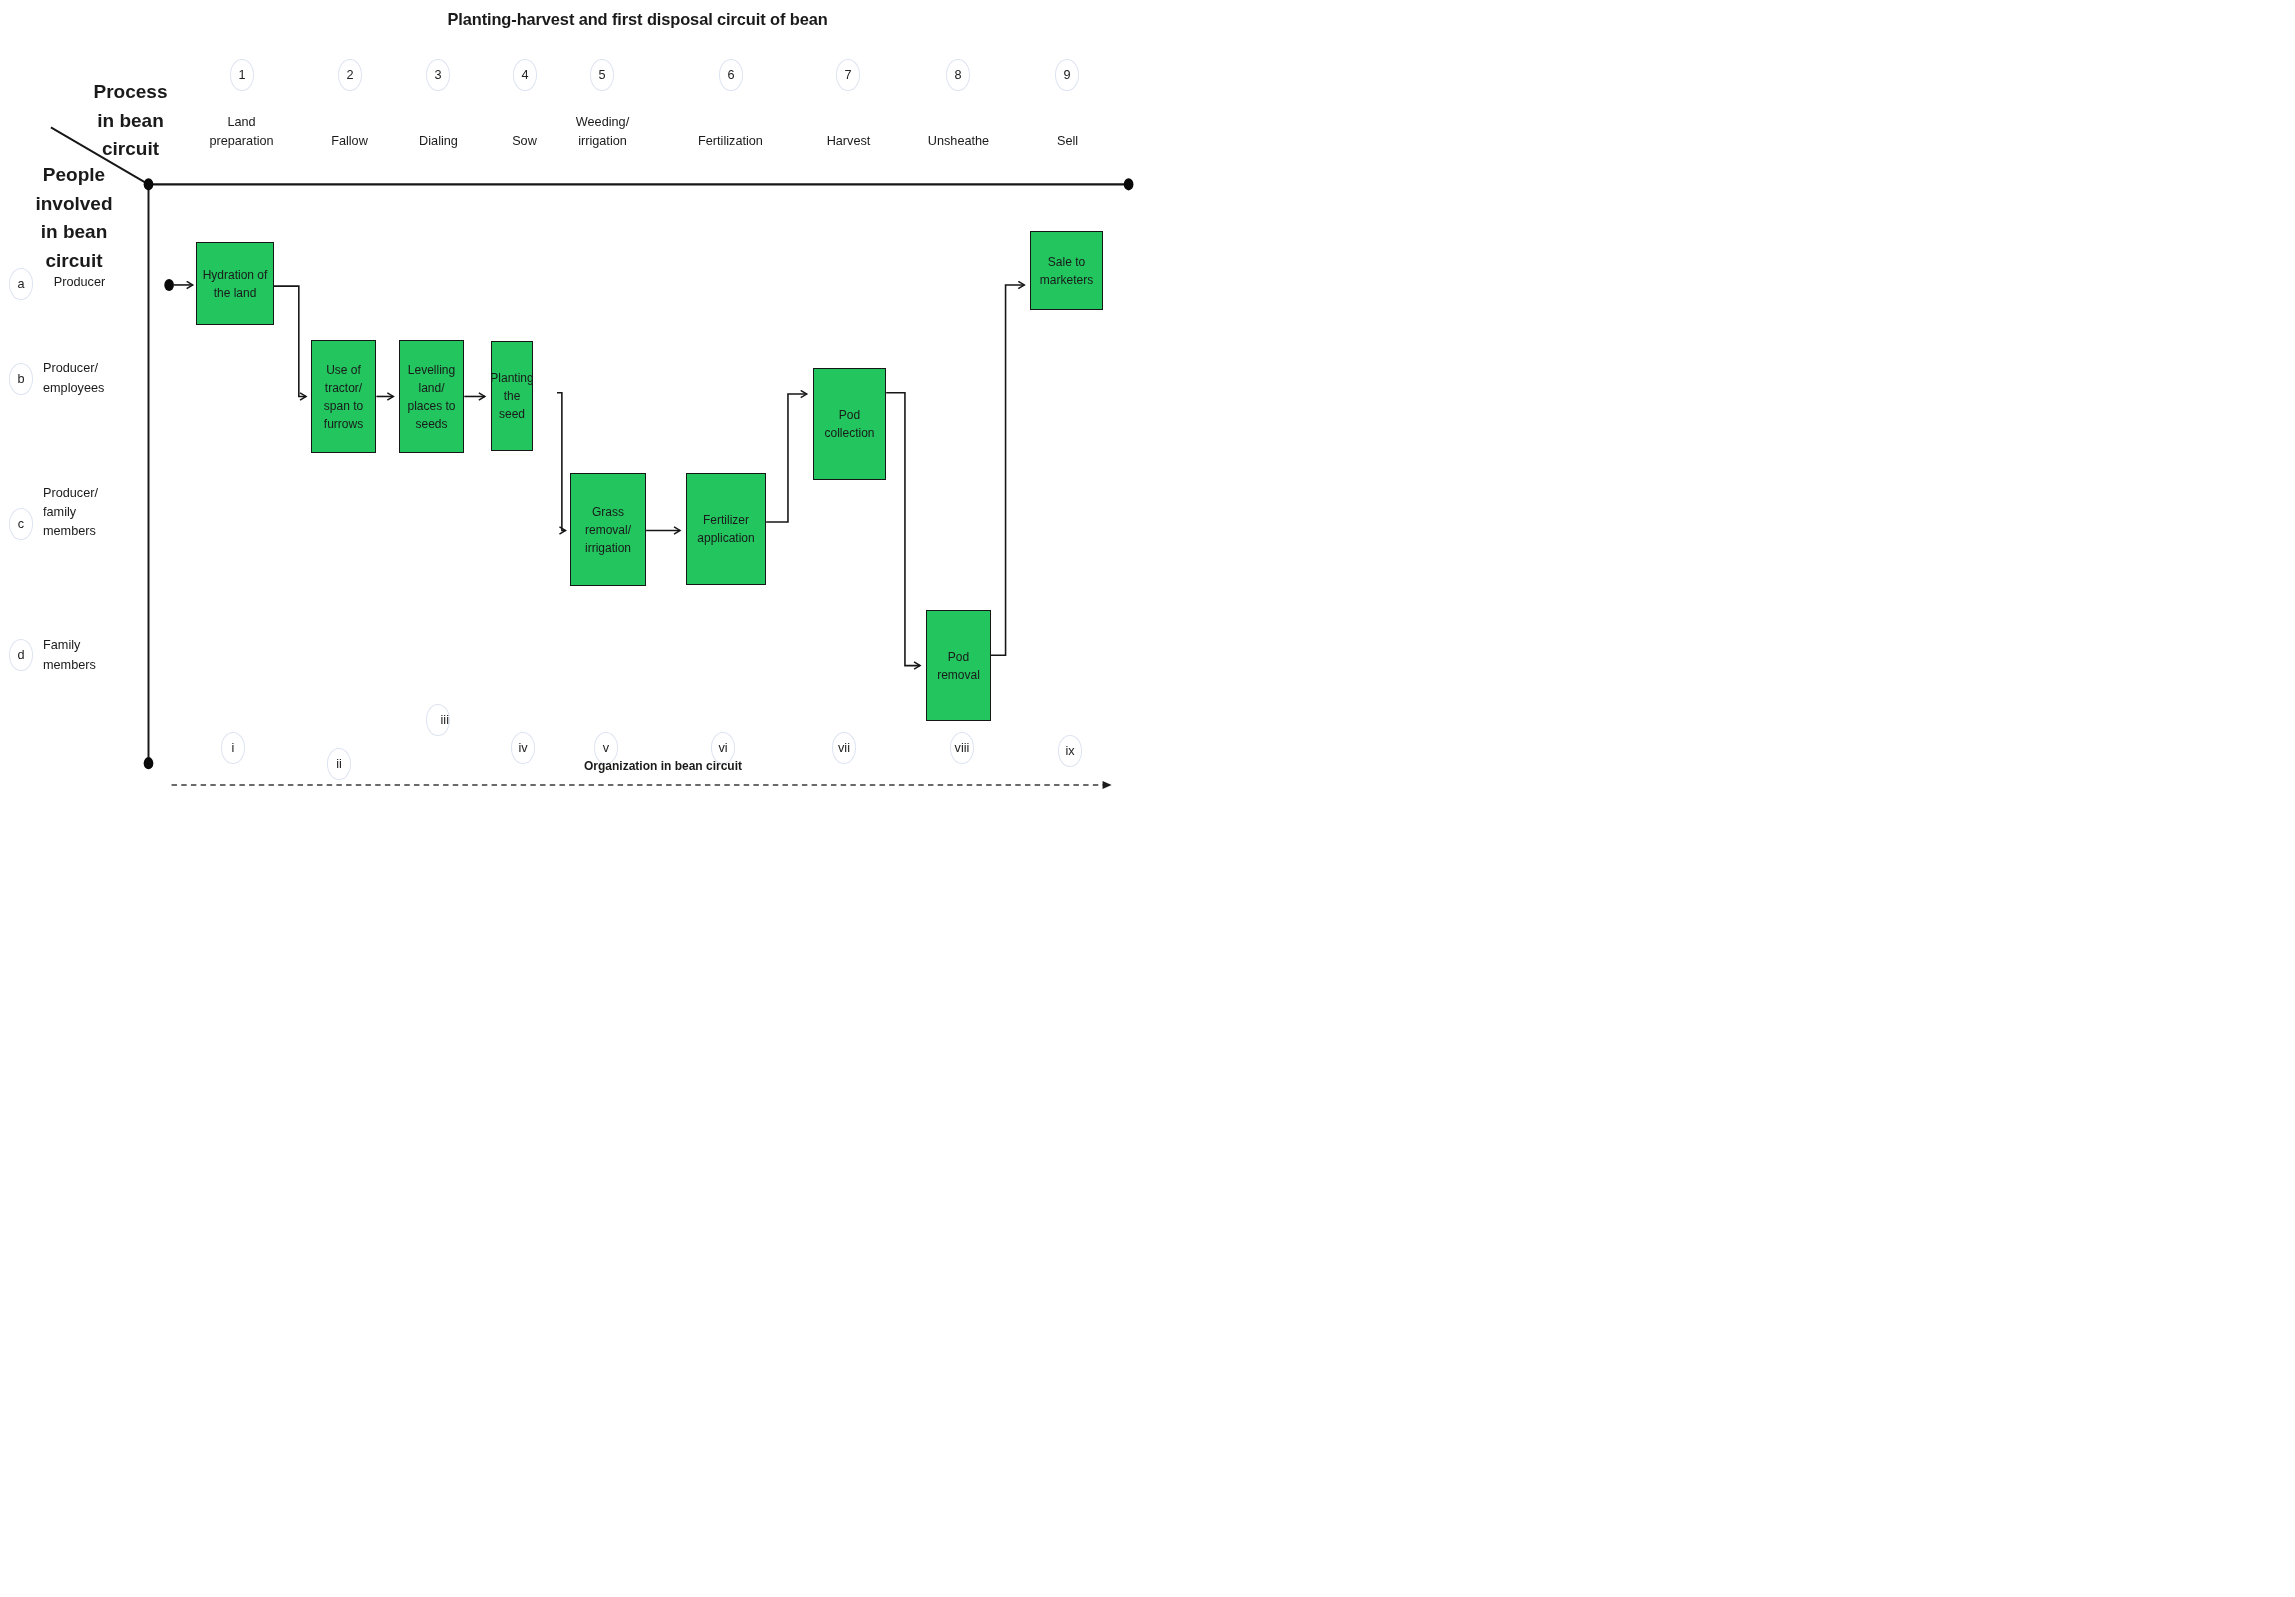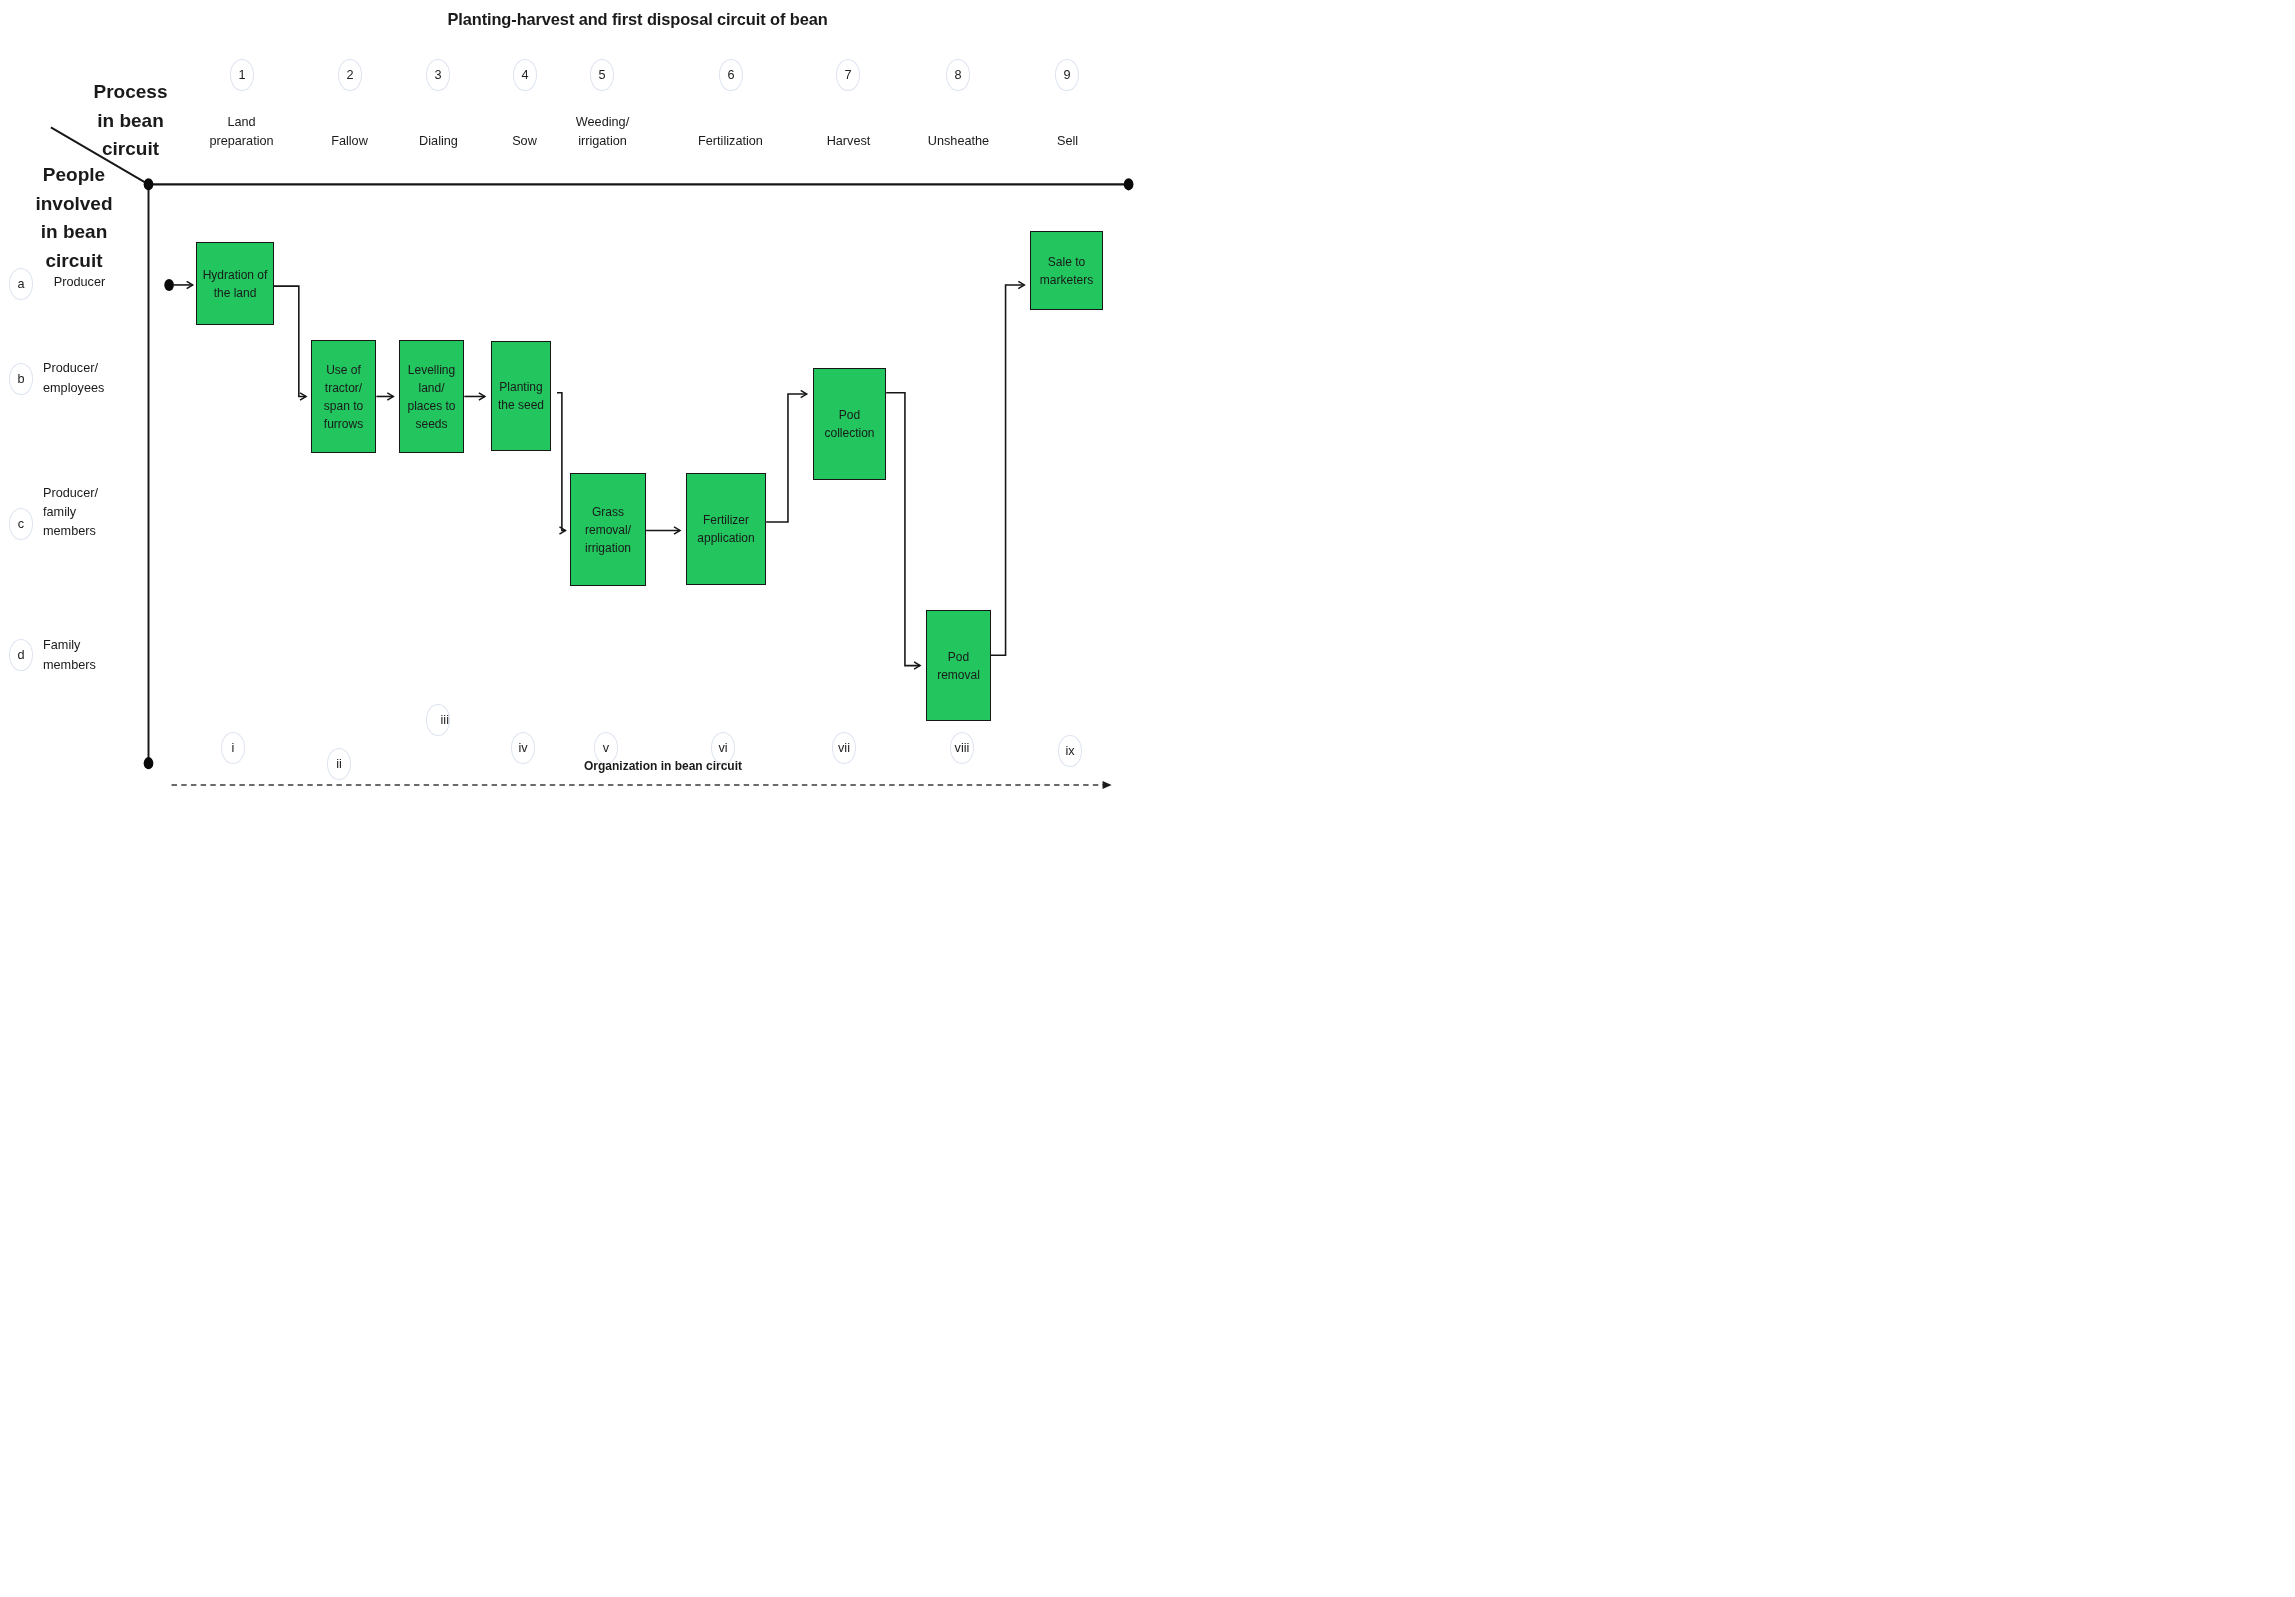--- a/index.html
+++ b/index.html
@@ -130,21 +130,21 @@
     </div>
 
   <div class="abs row-label" style="left:43px;top:259px;height:48px;">Producer</div>
   <div class="abs row-label" style="left:43px;top:348px;height:61px;">Producer/ employees</div>
   <div class="abs row-label" style="left:43px;top:464px;height:97px;">Producer/ family members</div>
   <div class="abs row-label" style="left:43px;top:619px;height:73px;">Family members</div>
 
   <div class="abs act-box" style="left:196px;top:242px;width:78px;height:83px;">Hydration of the land</div>
   <div class="abs act-box" style="left:311px;top:340px;width:65px;height:113px;">Use of tractor/ span to furrows</div>
   <div class="abs act-box" style="left:399px;top:340px;width:65px;height:113px;">Levelling land/ places to seeds</div>
-  <div class="abs act-box" style="left:491px;top:341px;width:60px;height:110px;">Planting the seed</div>
+  <div class="abs act-box" style="left:491px;top:341px;width:42px;height:110px;">Planting the seed</div>
   <div class="abs act-box" style="left:570px;top:473px;width:76px;height:113px;">Grass removal/ irrigation</div>
   <div class="abs act-box" style="left:686px;top:473px;width:80px;height:112px;">Fertilizer application</div>
   <div class="abs act-box" style="left:813px;top:340px;width:73px;height:112px;margin-top:28px;">Pod collection</div>
   <div class="abs act-box" style="left:926px;top:610px;width:65px;height:111px;">Pod removal</div>
   <div class="abs act-box" style="left:1030px;top:231px;width:73px;height:79px;">Sale to marketers</div>
 
   <div class="abs num-circle" style="left:221px;top:732px;">
       <span>i</span>
     </div>
   <div class="abs num-circle" style="left:327px;top:748px;">

